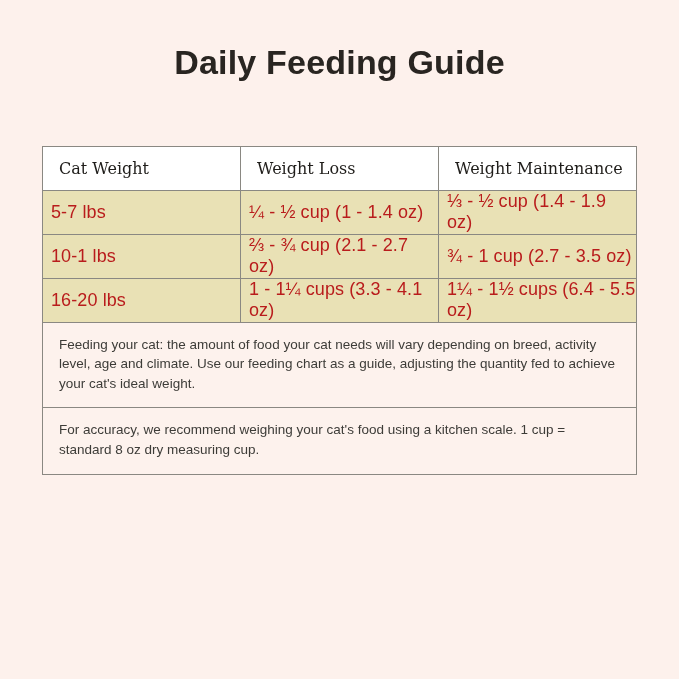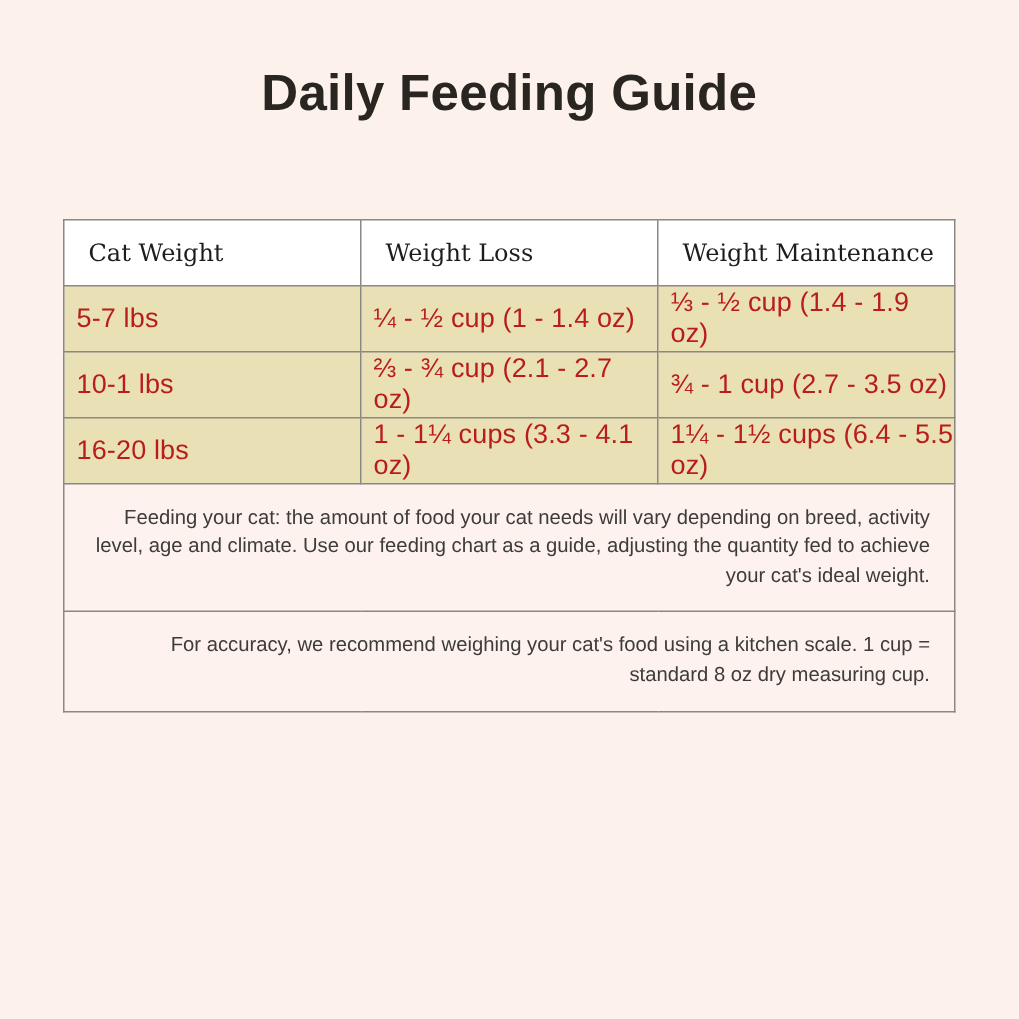--- a/index.html
+++ b/index.html
@@ -48,21 +48,20 @@
     letter-spacing: 0.1px;
   }
   tr.row-khaki td { background: #e9e1b5; }
   tr.row-pink td  { background: #fdf2ed; }
   td.note-cell {
     background: #fdf2ed;
     font-size: 13.5px;
     line-height: 1.45;
     color: #3d3c38;
     padding: 12px 16px 14px 16px;
-    text-align: right;
   }
   td.note-cell.note-1 { height: 64px; }
   td.note-cell.note-2 { height: 48px; }
 </style>
 </head>
 <body>
 
 <h1 class="page-title">Daily Feeding Guide</h1>
 
 <table class="guide-table">

